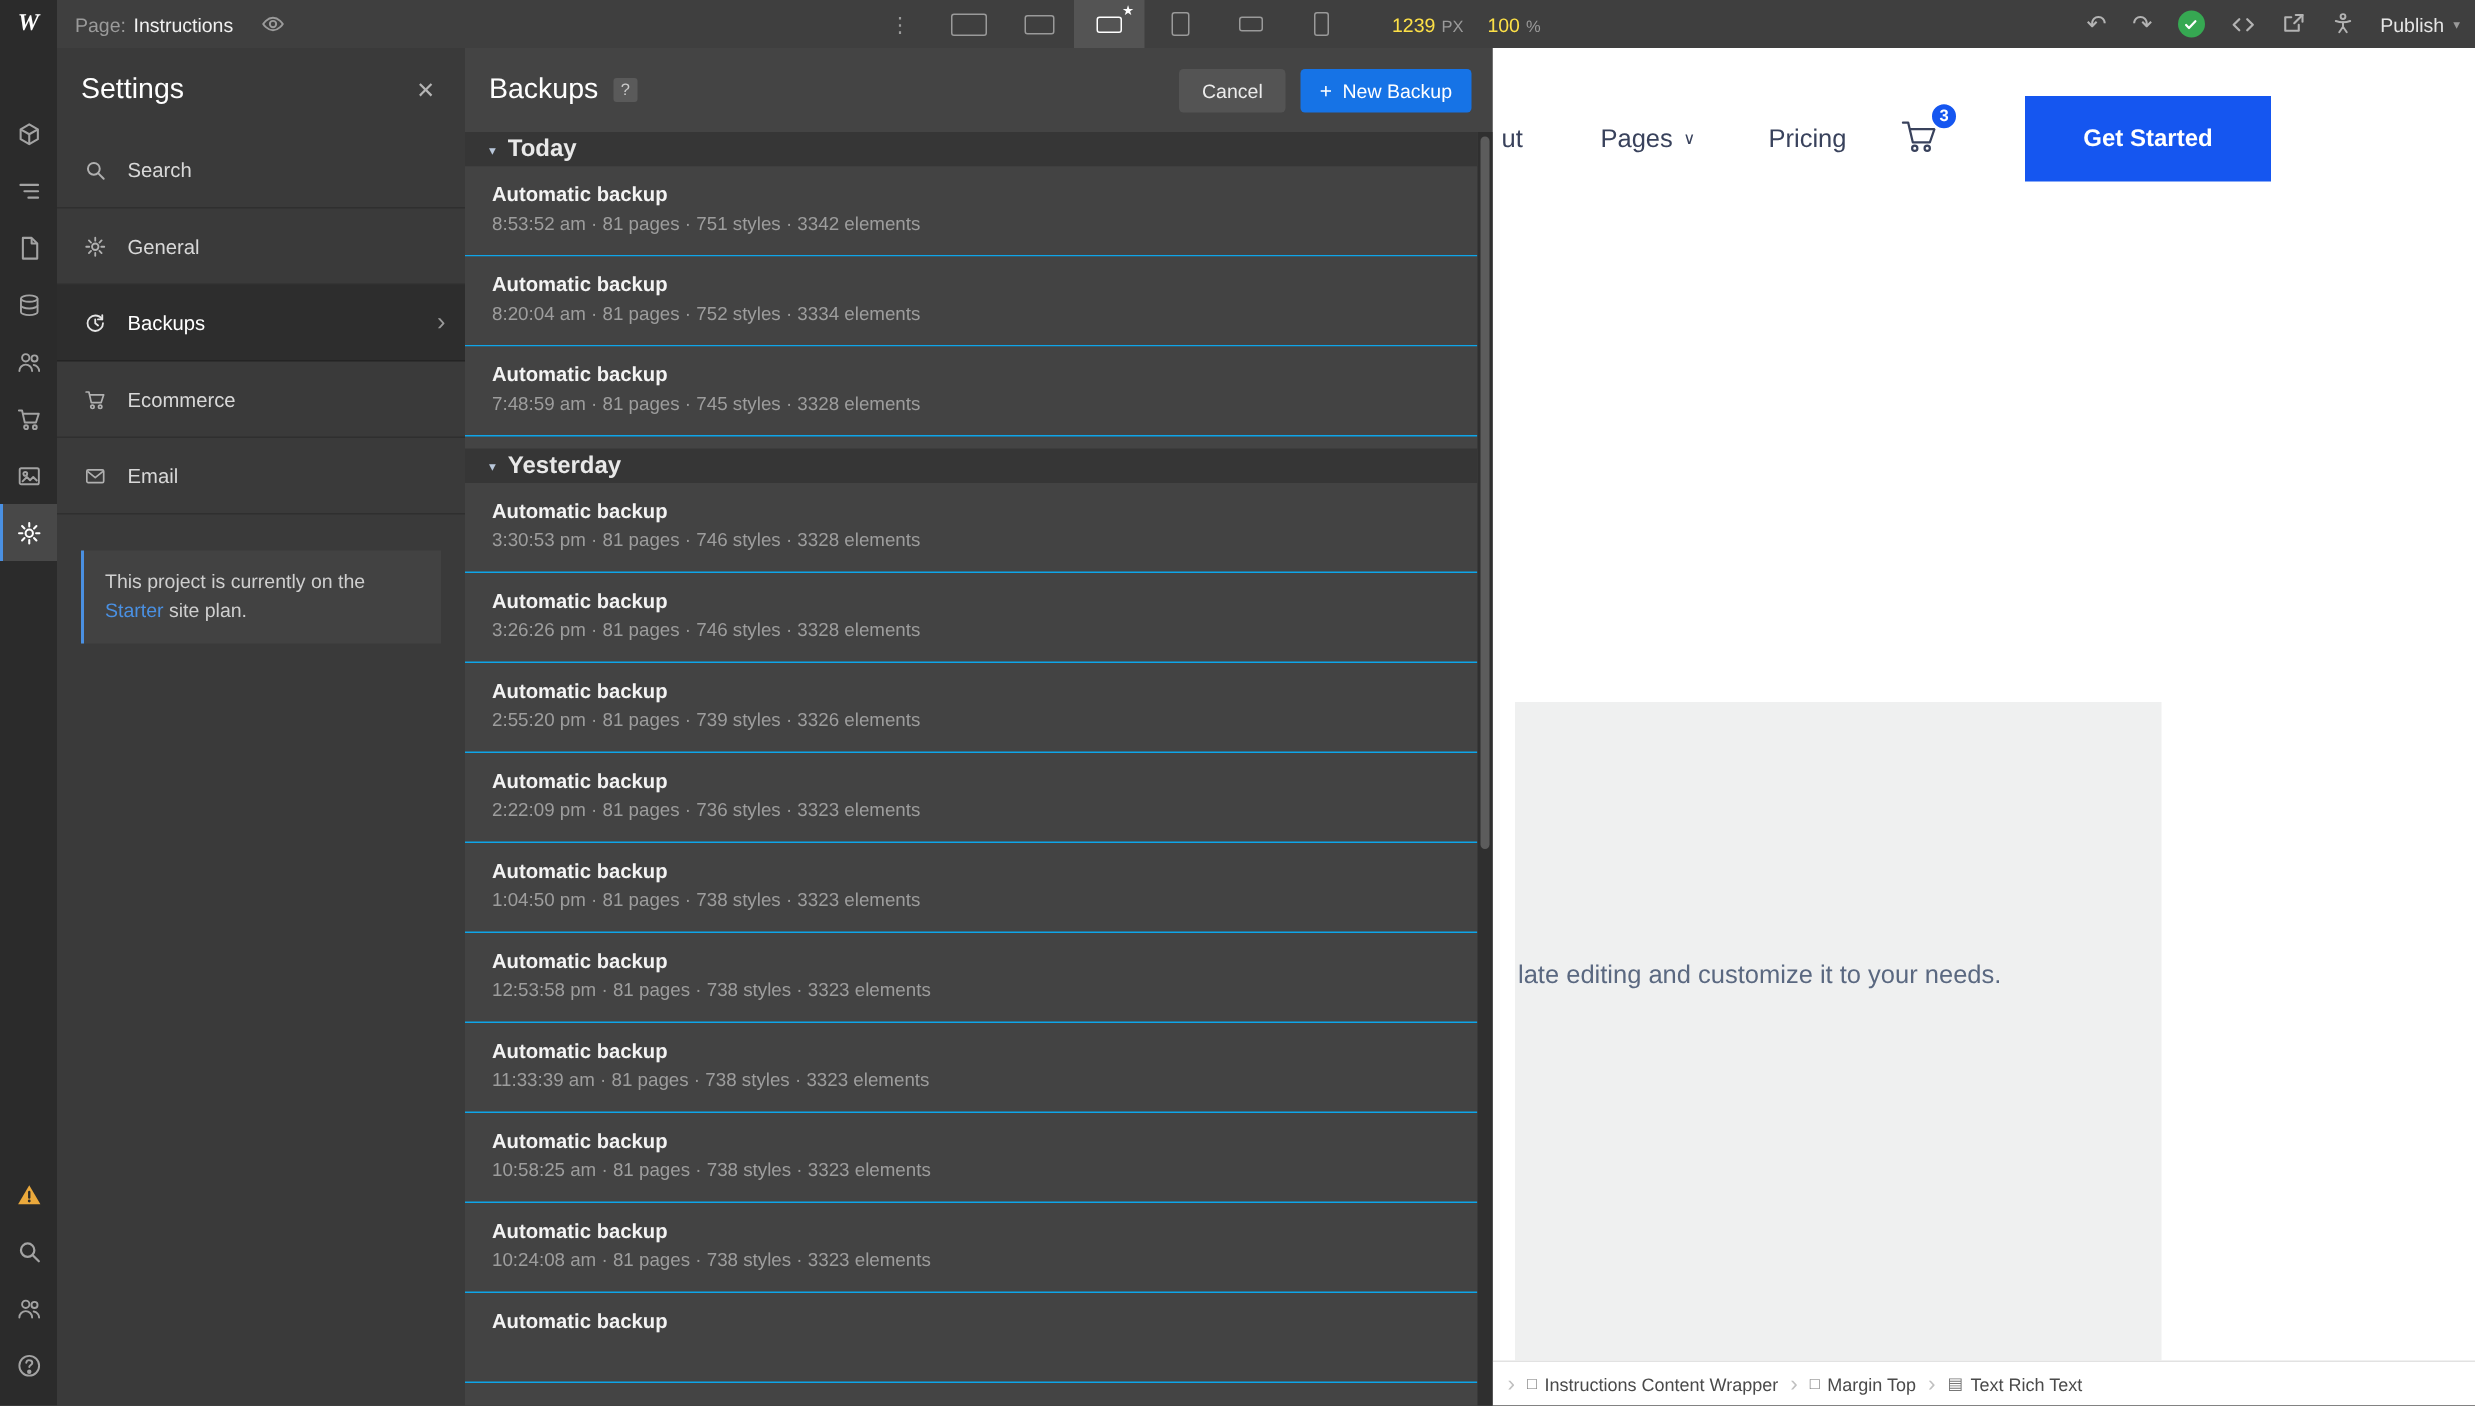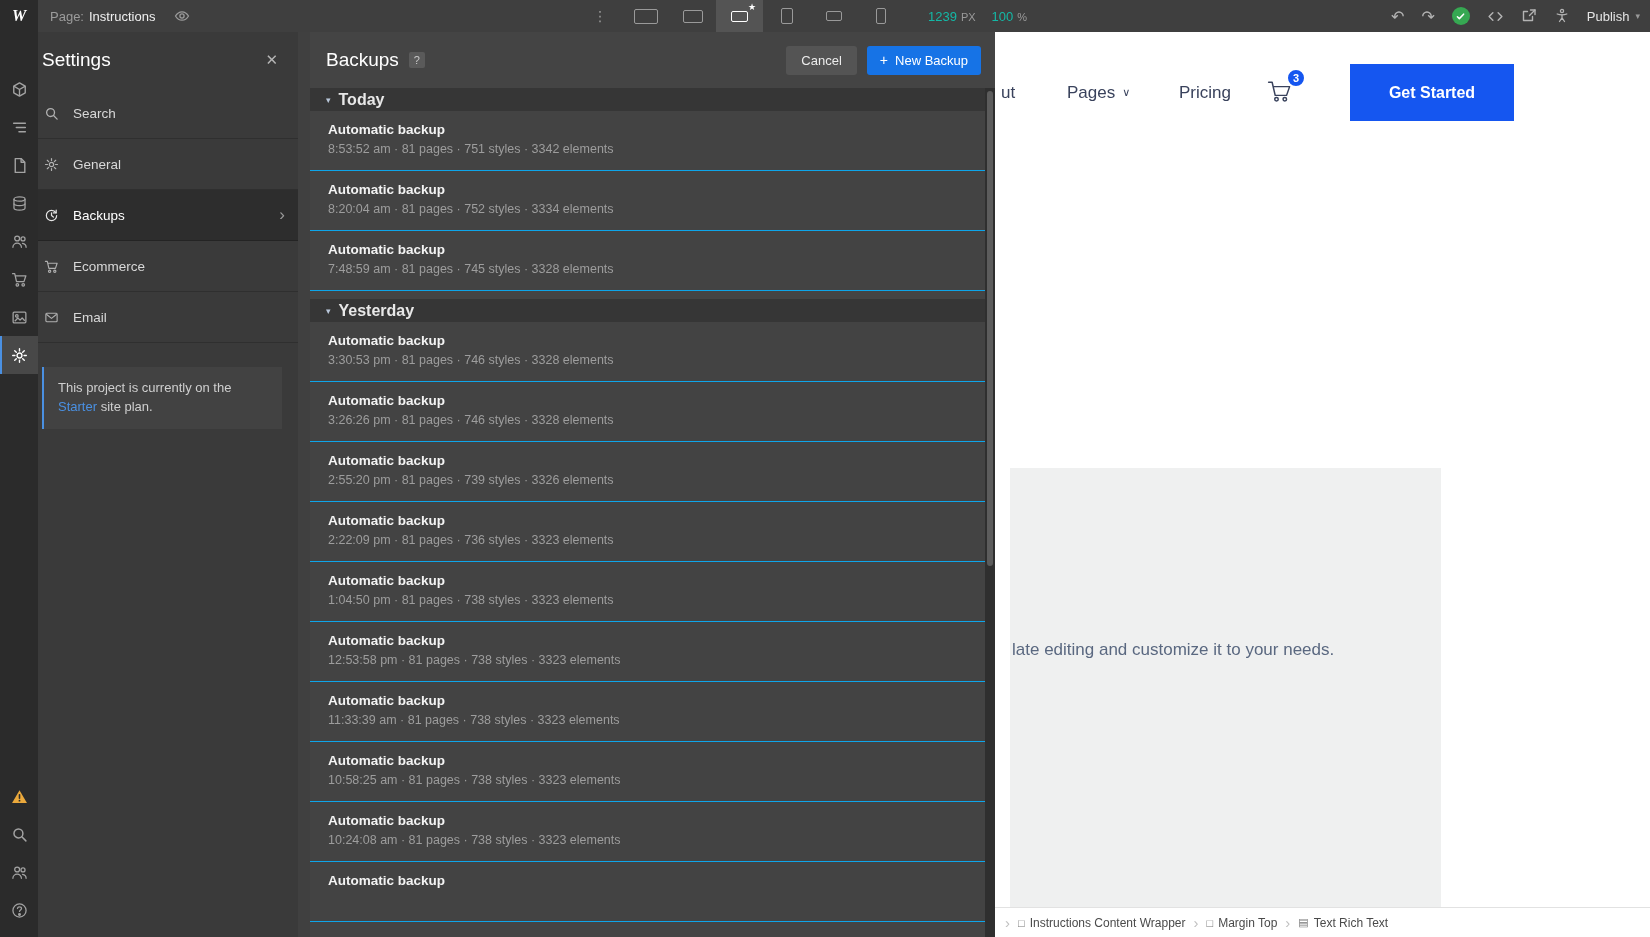--- a/index.html
+++ b/index.html
@@ -20,40 +20,40 @@
   .dots { color:#9b9b9b; font-size:14px; width:24px; text-align:center; cursor:pointer; }
   .bp-group { display:flex; height:32px; margin-left:10px; }
   .bp-tile { width:47px; height:32px; display:flex; align-items:center; justify-content:center; position:relative; cursor:pointer; }
   .bp-tile.active { background:#545454; }
   .mon { border:1.5px solid #9a9a9a; border-radius:2px; }
   .bp-tile.active .mon { border-color:#ffffff; }
   .m1 { width:24px; height:15px; } .m2 { width:20px; height:13px; } .m3 { width:17px; height:11px; }
   .m4 { width:12px; height:16px; } .m5 { width:16px; height:10px; } .m6 { width:10px; height:16px; }
   .bp-star { position:absolute; top:3px; right:7px; font-size:9px; color:#fff; line-height:1; }
   .dims { margin-left:24px; display:flex; align-items:baseline; gap:4px; font-size:13px; }
-  .dims .val { color:#14b8a6; } .dims .unit { color:#9a9a9a; font-size:11px; }
+  .dims .val { color:#fde047; } .dims .unit { color:#9a9a9a; font-size:11px; }
   .dims .gap { width:8px; }
   .tb-right { position:absolute; right:10px; top:0; height:32px; display:flex; align-items:center; gap:17px; }
   .tb-ic { color:#b3b3b3; font-size:16px; display:flex; align-items:center; cursor:pointer; }
   .check-circle { width:18px; height:18px; border-radius:50%; background:#36a852; display:flex; align-items:center; justify-content:center; cursor:pointer; }
   .publish { display:flex; align-items:center; gap:6px; color:#e5e5e5; font-size:13px; cursor:pointer; }
   .publish .pcaret { color:#9a9a9a; font-size:9px; }
 
   
   .toolbar { position:absolute; left:0; top:32px; width:38px; height:905px; background:#2b2b2b;
     display:flex; flex-direction:column; align-items:stretch; z-index:20; padding-bottom:8px; }
   .tool-tile { width:38px; height:38px; display:flex; align-items:center; justify-content:center;
     color:#a3a3a3; cursor:pointer; position:relative; }
   .tool-tile.active { background:#484848; color:#ffffff; }
   .tool-tile.active::before { content:""; position:absolute; left:0; top:0; bottom:0; width:2px; background:#4a90e2; }
   .tool-spacer { flex:1; }
   .tool-tile svg { display:block; }
 
   
-  .settings-panel { position:absolute; left:26px; top:32px; width:272px; height:905px; background:#3a3a3a; z-index:15; }
+  .settings-panel { position:absolute; left:38px; top:32px; width:272px; height:905px; background:#3a3a3a; z-index:15; }
   .sp-header { height:56px; display:flex; align-items:center; padding:0 16px; }
   .sp-title { color:#fff; font-size:19px; font-weight:400; flex:1; }
   .sp-close { color:#b5b5b5; font-size:15px; cursor:pointer; padding:4px; }
   .menu-item { height:51px; display:flex; align-items:center; gap:13px; padding:0 16px;
     font-size:13.5px; color:#d8d8d8; border-bottom:1px solid rgba(0,0,0,0.18); position:relative; cursor:pointer; }
   .menu-item .mi-icon { width:18px; display:flex; justify-content:center; color:#b0b0b0; }
   .menu-item.selected { background:#2d2d2d; color:#ffffff; }
   .menu-item.selected .mi-icon { color:#e5e5e5; }
   .mi-chev { position:absolute; right:13px; color:#9a9a9a; font-size:17px; }
   .plan-note { margin:24px 16px 0 16px; padding:12px 14px; background:#424242; border-left:2px solid #4a90e2;

